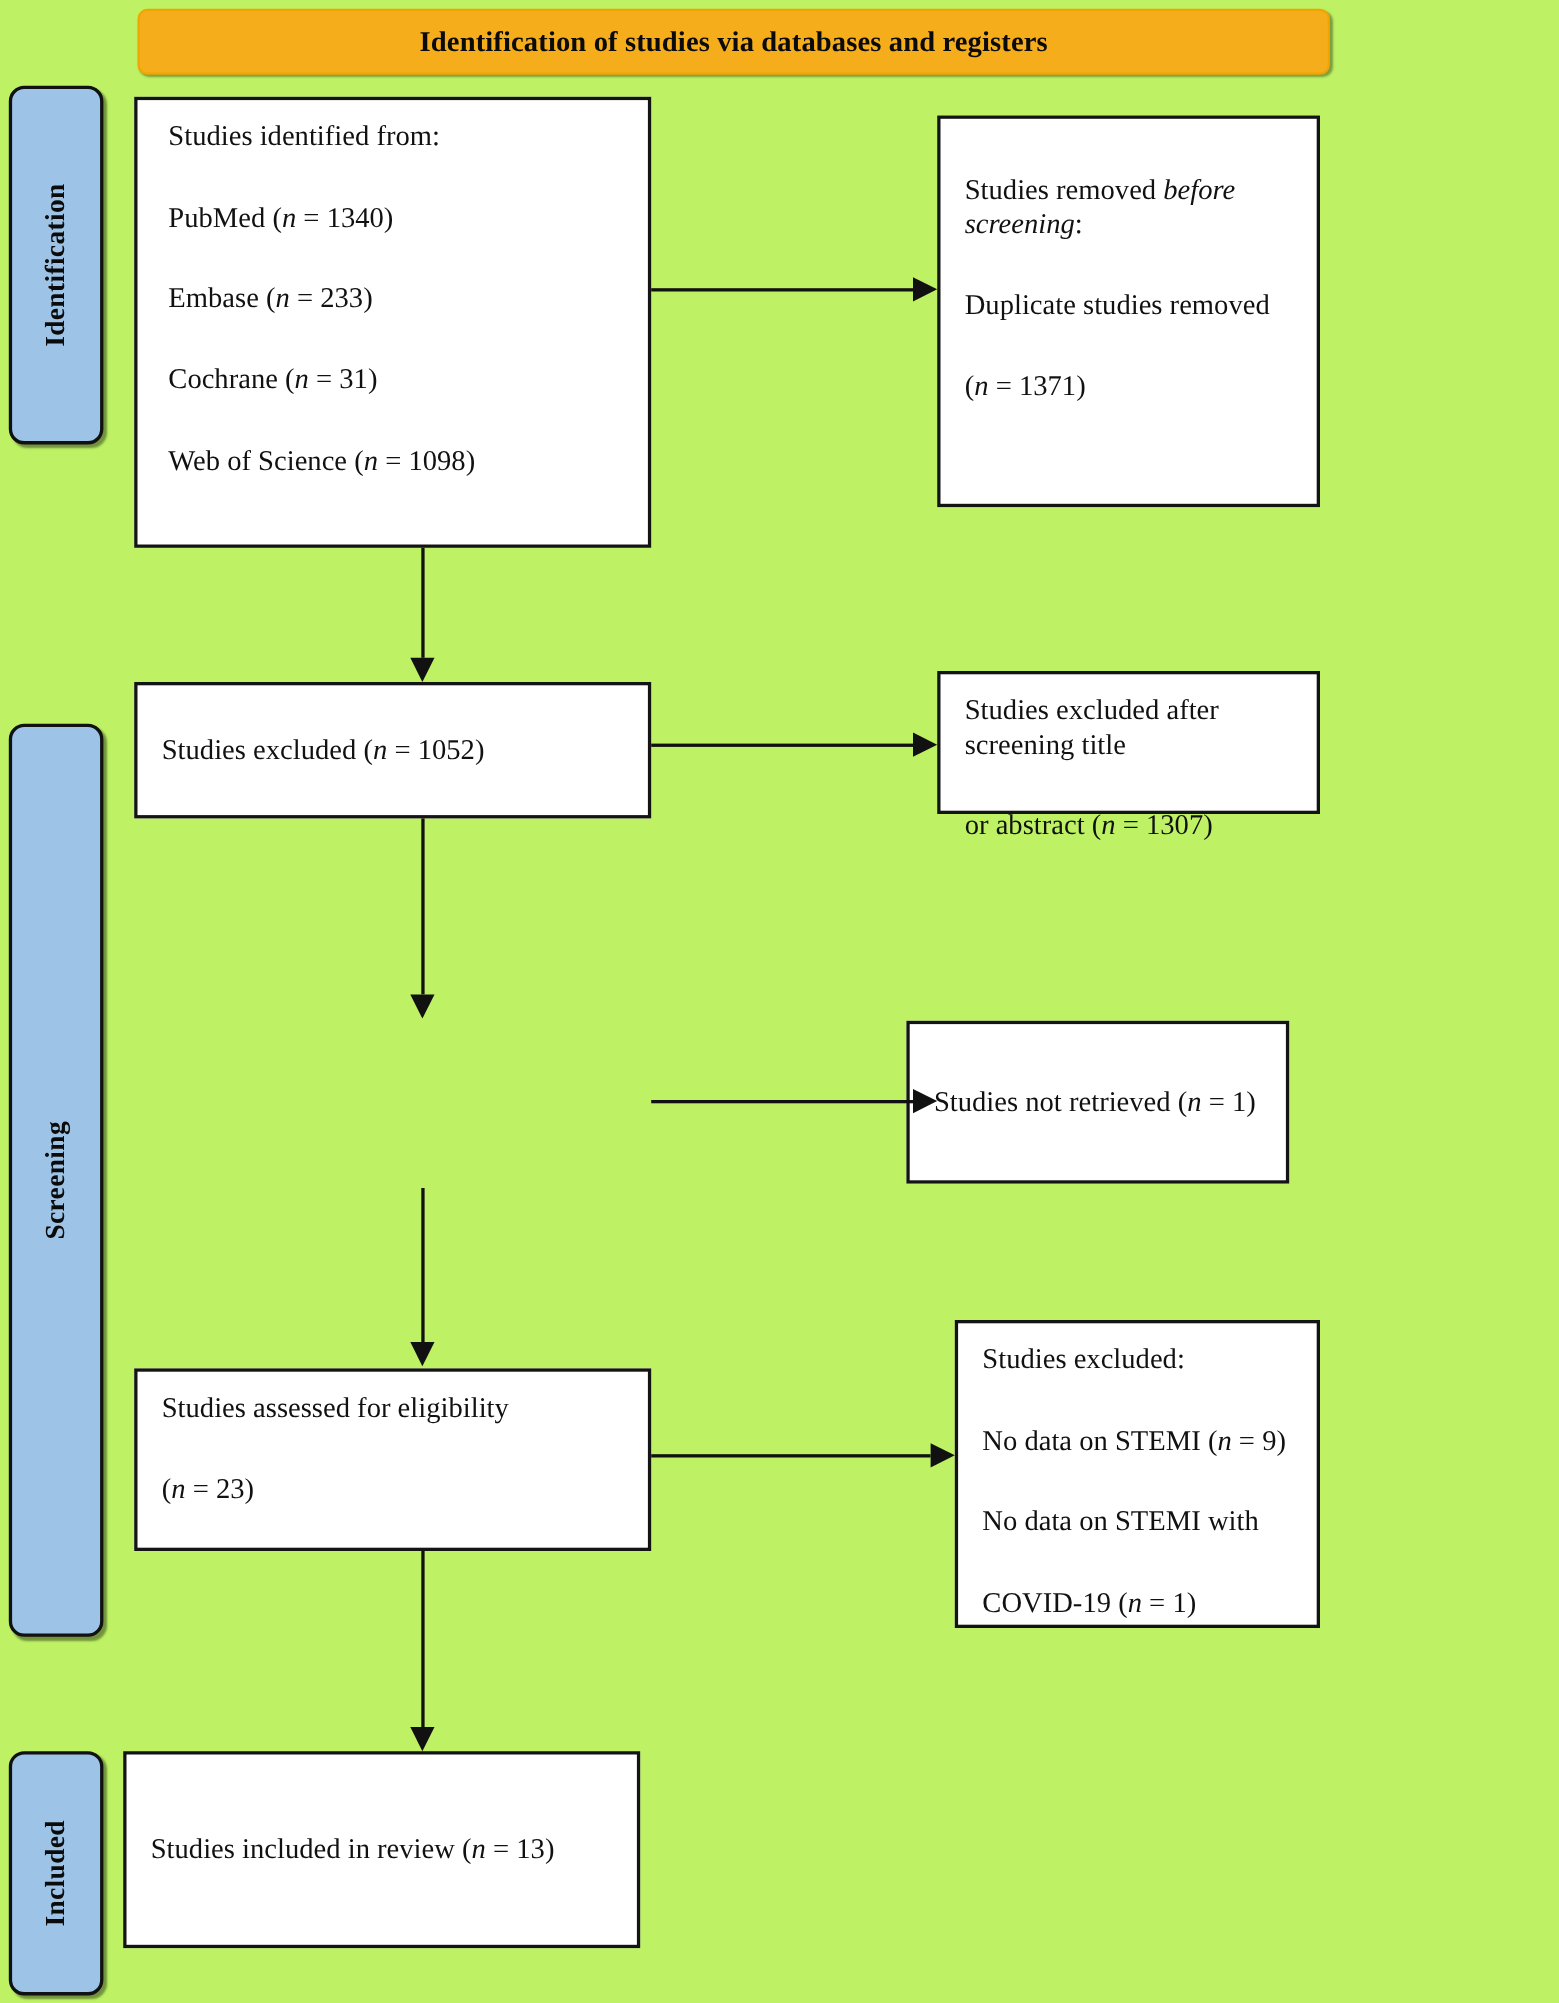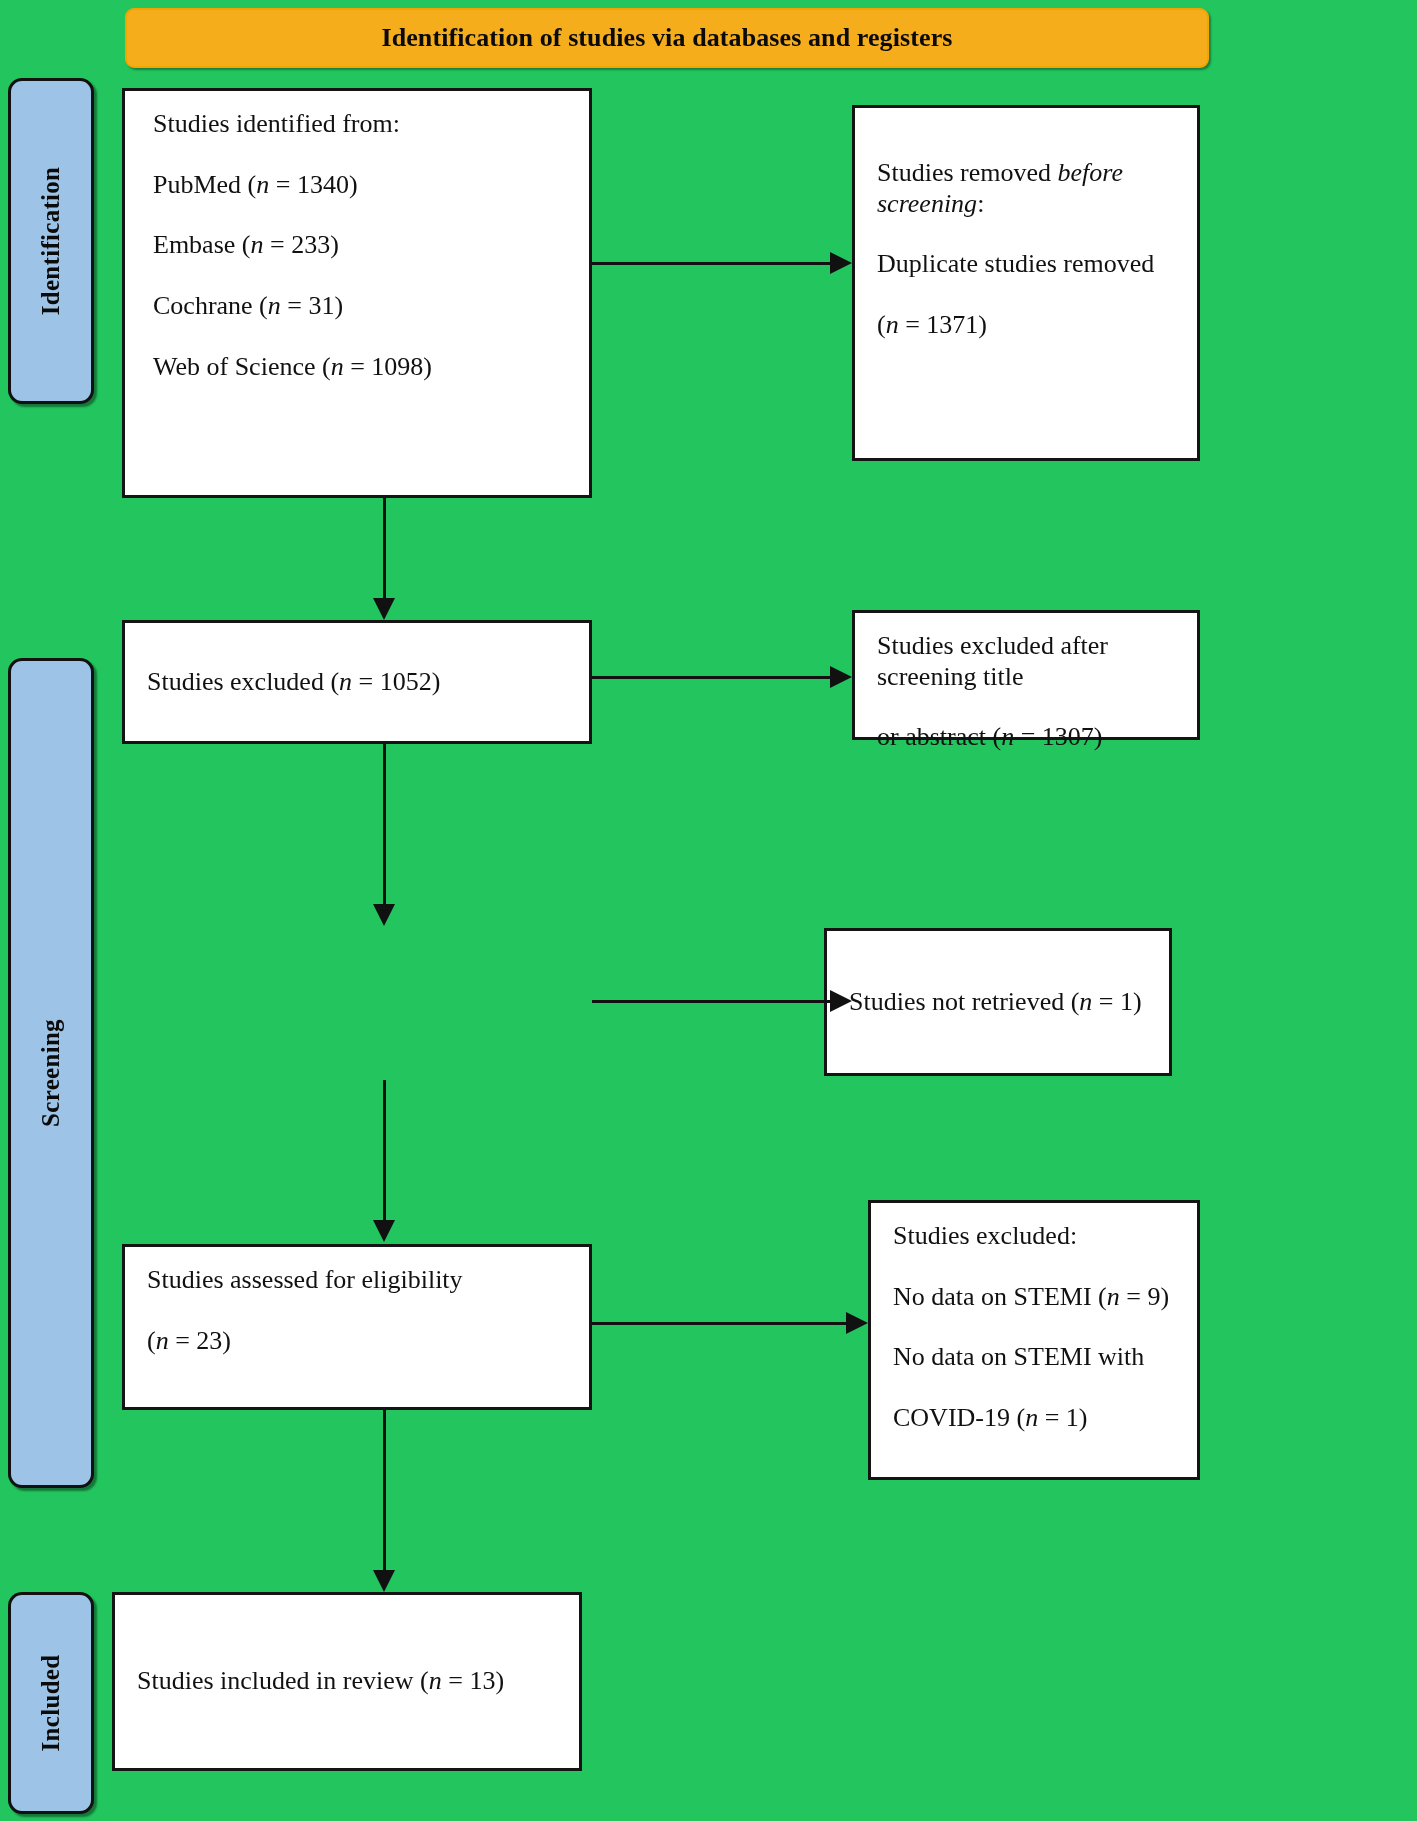--- a/index.html
+++ b/index.html
@@ -4,21 +4,21 @@
 <style>
   html, body {
     margin: 0;
     padding: 0;
     background: #ffffff;
   }
   #page {
     position: relative;
     width: 1417px;
     height: 1821px;
-    background: #22c55e;
+    background: #bef264;
     font-family: "Liberation Serif", "DejaVu Serif", serif;
     color: #000000;
     overflow: hidden;
   }
 
   
   .banner {
     position: absolute;
     left: 125px;
     top: 8px;
@@ -68,21 +68,21 @@
     box-sizing: border-box;
     padding: 18px 22px;
   }
   .box p {
     margin: 0;
     font-size: 26px;
     line-height: 1.18;
     color: #111111;
   }
   .box p.gap {
-    margin-top: 30px;
+    margin-top: 43px;
   }
   .box p.tight {
     margin-top: 2px;
   }
   .box.vcenter {
     display: flex;
     flex-direction: column;
     justify-content: center;
   }
   i { font-style: italic; }

